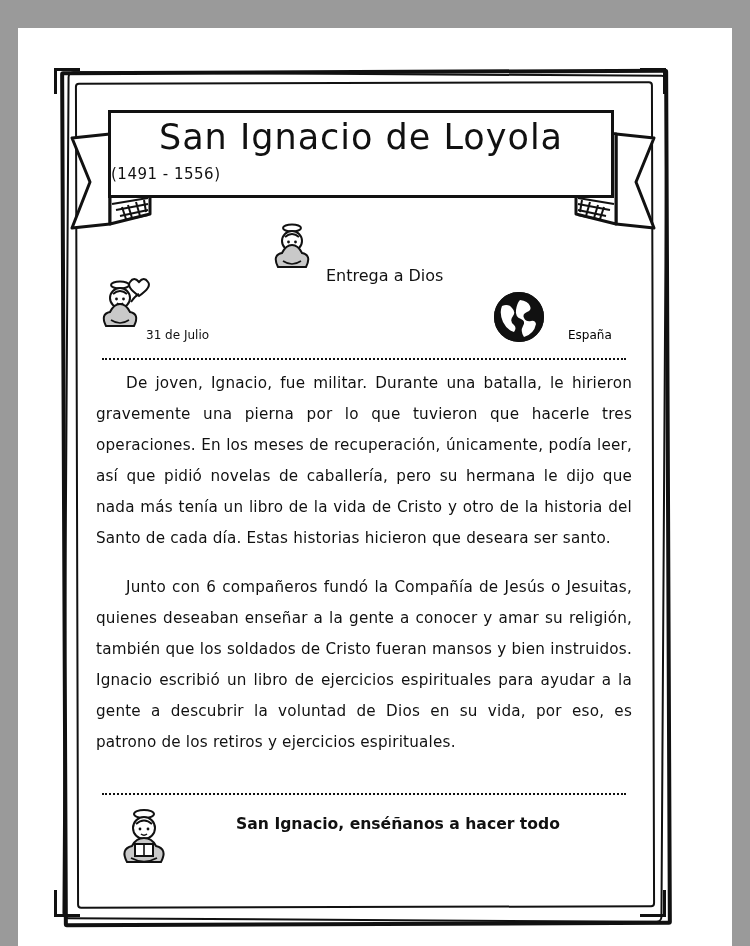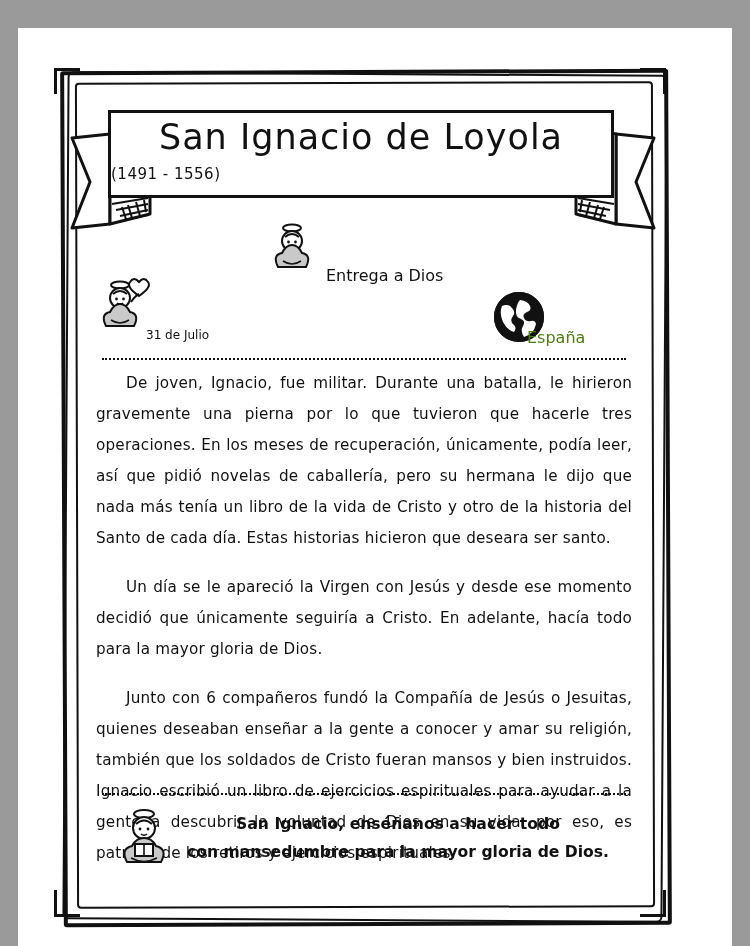--- a/index.html
+++ b/index.html
@@ -126,22 +126,22 @@
   .icon-angel-heart { position: absolute; left: 77px; top: 248px; }
   .label-fecha {
     position: absolute;
     left: 128px; top: 300px;
     font-size: 12px; color: #111;
   }
 
   .icon-globe { position: absolute; left: 474px; top: 262px; }
   .label-pais {
     position: absolute;
-    left: 509px; top: 300px;
-    font-size: 16px; color: #4d7c0f;
+    left: 550px; top: 300px;
+    font-size: 12px; color: #000000;
   }
 
   
   .dots {
     position: absolute;
     left: 84px;
     width: 524px;
     border-top: 2px dotted #111;
     height: 0;
   }
@@ -274,21 +274,20 @@
         <circle cx="27" cy="27" r="24" fill="none" stroke="#111" stroke-width="2"></circle>
       </svg>
     </div>
     <div class="label-pais">España</div>
   </div>
 
   <div class="dots top"></div>
 
   <div class="body-text">
     <p>De joven, Ignacio, fue militar. Durante una batalla, le hirieron gravemente una pierna por lo que tuvieron que hacerle tres operaciones. En los meses de recuperación, únicamente, podía leer, así que pidió novelas de caballería, pero su hermana le dijo que nada más tenía un libro de la vida de Cristo y otro de la historia del Santo de cada día. Estas historias hicieron que deseara ser santo.</p>
-    <p>Un día se le apareció la Virgen con Jesús y desde ese momento decidió que únicamente seguiría a Cristo. En adelante, hacía todo para la mayor gloria de Dios.</p>
     <p>Junto con 6 compañeros fundó la Compañía de Jesús o Jesuitas, quienes deseaban enseñar a la gente a conocer y amar su religión, también que los soldados de Cristo fueran mansos y bien instruidos. Ignacio escribió un libro de ejercicios espirituales para ayudar a la gente a descubrir la voluntad de Dios en su vida, por eso, es patrono de los retiros y ejercicios espirituales.</p>
   </div>
 
   <div class="dots bottom"></div>
 
   <div class="icon-angel-pray">
     <svg width="62" height="66" viewBox="0 0 62 66" xmlns="http://www.w3.org/2000/svg">
       <ellipse cx="31" cy="8" rx="10" ry="4" fill="none" stroke="#111" stroke-width="2"></ellipse>
       <circle cx="31" cy="22" r="11" fill="#fff" stroke="#111" stroke-width="2"></circle>
       <path d="M23 18 q8 -7 16 0" fill="none" stroke="#111" stroke-width="2"></path>
@@ -297,16 +296,15 @@
       <path d="M28 28 q3 2.5 6 0" fill="none" stroke="#111" stroke-width="1.6"></path>
       <path d="M14 56 q-7 -13 5 -16 q4 -8 12 -8 q8 0 12 8 q12 3 5 16 z" fill="#c9c9c9" stroke="#111" stroke-width="2"></path>
       <rect x="22" y="38" width="18" height="12" fill="#fff" stroke="#111" stroke-width="2"></rect>
       <path d="M31 38 L31 50" stroke="#111" stroke-width="1.6"></path>
       <path d="M18 52 q13 7 26 0" fill="none" stroke="#111" stroke-width="1.6"></path>
     </svg>
   </div>
 
   <div class="prayer">
     <div>San Ignacio, enséñanos a hacer todo</div>
-    <div>con mansedumbre para la mayor gloria de Dios.</div>
   </div>
 
 </div>
 
 </body></html>

